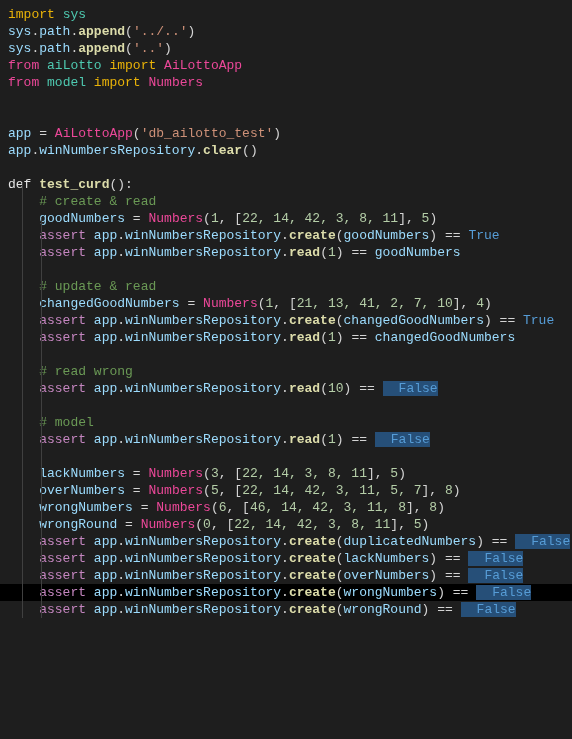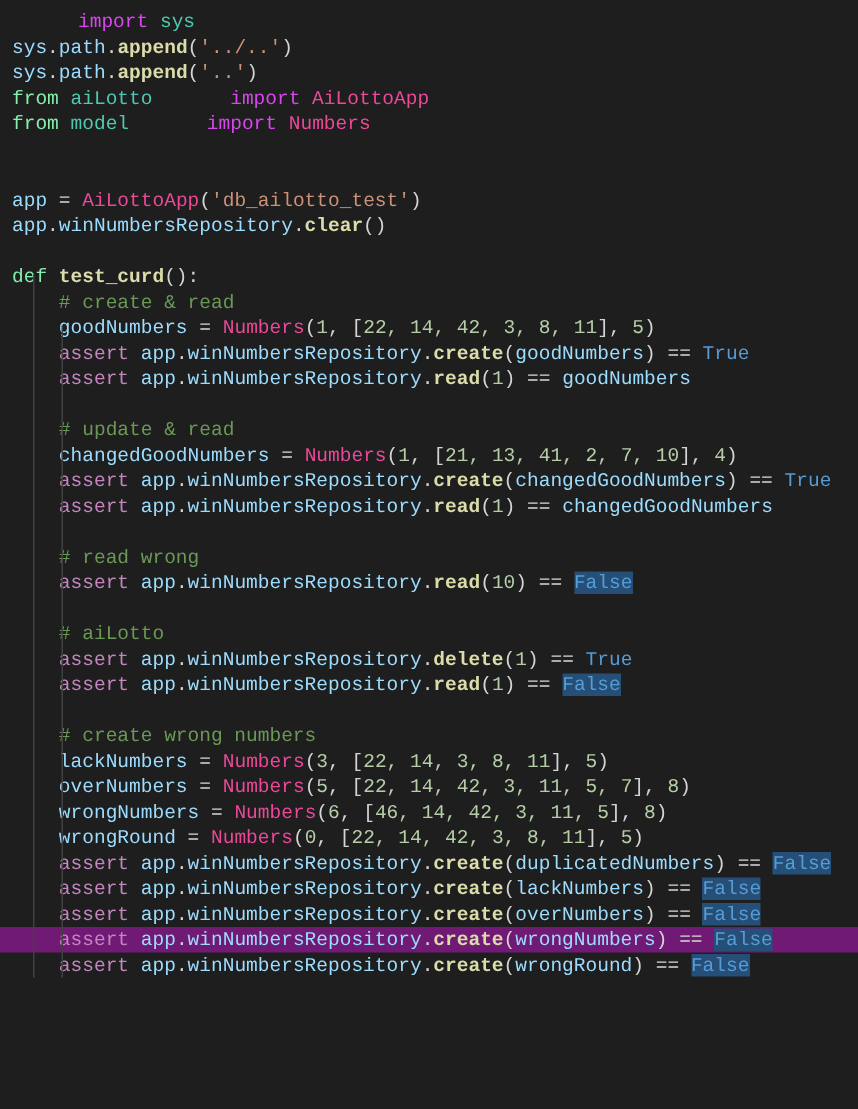--- a/index.html
+++ b/index.html
@@ -11,53 +11,53 @@
     color: #d4d4d4;
     width: 572px;
     height: 739px;
     overflow: hidden;
     padding-top: 6px;
   }
   .line {
     white-space: pre;
     padding-left: 8px;
   }
-  .line.highlight { background: #701a75; }
+  .line.highlight { background: #000000; }
   .guide {
     position: absolute;
     left: 22px;
     top: 177px;
     bottom: 0;
     width: 1px;
     background: #404040;
   }
   .guide2 {
     position: absolute;
     left: 41px;
     top: 211px;
     bottom: 0;
     width: 1px;
     background: #404040;
   }
   .container { position: relative; }
-  .kw-import { color: #d946ef; margin-left: 44px; }
-  .kw-from { color: #86efac; text-align: right; }
-  .kw-def { color: #86efac; }
+  .kw-import { color: #eab308; }
+  .kw-from { color: #ec4899; text-align: right; }
+  .kw-def { color: #e5e5e5; }
   .kw-assert { color: #c586c0; }
   .mod { color: #4ec9b0; }
   .cls { color: #ec4899; }
   .func { color: #dcdcaa; font-weight: bold; }
   .str { color: #ce9178; }
   .num { color: #b5cea8; }
   .const { color: #569cd6; font-family: Liberation Mono, monospace; }
   .comment { color: #6a9955; }
   .ident { color: #9cdcfe; }
   .punct { color: #d4d4d4; }
   .op { color: #d4d4d4; }
-  .sel { background: #264f78; }
+  .sel { background: #264f78; padding-left: 16px; }
 </style>
 </head>
 <body>
 
 <div class="container">
 <div class="guide"></div>
 <div class="guide2"></div>
 
 <div class="line"><span class="kw-import">import</span> <span class="mod">sys</span></div>
 <div class="line"><span class="ident">sys</span><span class="punct">.</span><span class="ident">path</span><span class="punct">.</span><span class="func">append</span><span class="punct">(</span><span class="str">'../..'</span><span class="punct">)</span></div>
@@ -76,27 +76,25 @@
 <div class="line">    <span class="kw-assert">assert</span> <span class="ident">app</span><span class="punct">.</span><span class="ident">winNumbersRepository</span><span class="punct">.</span><span class="func">read</span><span class="punct">(</span><span class="num">1</span><span class="punct">)</span> <span class="op">==</span> <span class="ident">goodNumbers</span></div>
 <div class="line">&nbsp;</div>
 <div class="line">    <span class="comment"># update &amp; read</span></div>
 <div class="line">    <span class="ident">changedGoodNumbers</span> <span class="op">=</span> <span class="cls">Numbers</span><span class="punct">(</span><span class="num">1</span><span class="punct">, [</span><span class="num">21, 13, 41, 2, 7, 10</span><span class="punct">], </span><span class="num">4</span><span class="punct">)</span></div>
 <div class="line">    <span class="kw-assert">assert</span> <span class="ident">app</span><span class="punct">.</span><span class="ident">winNumbersRepository</span><span class="punct">.</span><span class="func">create</span><span class="punct">(</span><span class="ident">changedGoodNumbers</span><span class="punct">)</span> <span class="op">==</span> <span class="const">True</span></div>
 <div class="line">    <span class="kw-assert">assert</span> <span class="ident">app</span><span class="punct">.</span><span class="ident">winNumbersRepository</span><span class="punct">.</span><span class="func">read</span><span class="punct">(</span><span class="num">1</span><span class="punct">)</span> <span class="op">==</span> <span class="ident">changedGoodNumbers</span></div>
 <div class="line">&nbsp;</div>
 <div class="line">    <span class="comment"># read wrong</span></div>
 <div class="line">    <span class="kw-assert">assert</span> <span class="ident">app</span><span class="punct">.</span><span class="ident">winNumbersRepository</span><span class="punct">.</span><span class="func">read</span><span class="punct">(</span><span class="num">10</span><span class="punct">)</span> <span class="op">==</span> <span class="const sel">False</span></div>
 <div class="line">&nbsp;</div>
-<div class="line">    <span class="comment"># aiLotto</span></div>
-<div class="line">    <span class="kw-assert">assert</span> <span class="ident">app</span><span class="punct">.</span><span class="ident">winNumbersRepository</span><span class="punct">.</span><span class="func">delete</span><span class="punct">(</span><span class="num">1</span><span class="punct">)</span> <span class="op">==</span> <span class="const">True</span></div>
+<div class="line">    <span class="comment"># model</span></div>
 <div class="line">    <span class="kw-assert">assert</span> <span class="ident">app</span><span class="punct">.</span><span class="ident">winNumbersRepository</span><span class="punct">.</span><span class="func">read</span><span class="punct">(</span><span class="num">1</span><span class="punct">)</span> <span class="op">==</span> <span class="const sel">False</span></div>
 <div class="line">&nbsp;</div>
-<div class="line">    <span class="comment"># create wrong numbers</span></div>
 <div class="line">    <span class="ident">lackNumbers</span> <span class="op">=</span> <span class="cls">Numbers</span><span class="punct">(</span><span class="num">3</span><span class="punct">, [</span><span class="num">22, 14, 3, 8, 11</span><span class="punct">], </span><span class="num">5</span><span class="punct">)</span></div>
 <div class="line">    <span class="ident">overNumbers</span> <span class="op">=</span> <span class="cls">Numbers</span><span class="punct">(</span><span class="num">5</span><span class="punct">, [</span><span class="num">22, 14, 42, 3, 11, 5, 7</span><span class="punct">], </span><span class="num">8</span><span class="punct">)</span></div>
-<div class="line">    <span class="ident">wrongNumbers</span> <span class="op">=</span> <span class="cls">Numbers</span><span class="punct">(</span><span class="num">6</span><span class="punct">, [</span><span class="num">46, 14, 42, 3, 11, 5</span><span class="punct">], </span><span class="num">8</span><span class="punct">)</span></div>
+<div class="line">    <span class="ident">wrongNumbers</span> <span class="op">=</span> <span class="cls">Numbers</span><span class="punct">(</span><span class="num">6</span><span class="punct">, [</span><span class="num">46, 14, 42, 3, 11, 8</span><span class="punct">], </span><span class="num">8</span><span class="punct">)</span></div>
 <div class="line">    <span class="ident">wrongRound</span> <span class="op">=</span> <span class="cls">Numbers</span><span class="punct">(</span><span class="num">0</span><span class="punct">, [</span><span class="num">22, 14, 42, 3, 8, 11</span><span class="punct">], </span><span class="num">5</span><span class="punct">)</span></div>
 <div class="line">    <span class="kw-assert">assert</span> <span class="ident">app</span><span class="punct">.</span><span class="ident">winNumbersRepository</span><span class="punct">.</span><span class="func">create</span><span class="punct">(</span><span class="ident">duplicatedNumbers</span><span class="punct">)</span> <span class="op">==</span> <span class="const sel">False</span></div>
 <div class="line">    <span class="kw-assert">assert</span> <span class="ident">app</span><span class="punct">.</span><span class="ident">winNumbersRepository</span><span class="punct">.</span><span class="func">create</span><span class="punct">(</span><span class="ident">lackNumbers</span><span class="punct">)</span> <span class="op">==</span> <span class="const sel">False</span></div>
 <div class="line">    <span class="kw-assert">assert</span> <span class="ident">app</span><span class="punct">.</span><span class="ident">winNumbersRepository</span><span class="punct">.</span><span class="func">create</span><span class="punct">(</span><span class="ident">overNumbers</span><span class="punct">)</span> <span class="op">==</span> <span class="const sel">False</span></div>
 <div class="line highlight">    <span class="kw-assert">assert</span> <span class="ident">app</span><span class="punct">.</span><span class="ident">winNumbersRepository</span><span class="punct">.</span><span class="func">create</span><span class="punct">(</span><span class="ident">wrongNumbers</span><span class="punct">)</span> <span class="op">==</span> <span class="const sel">False</span></div>
 <div class="line">    <span class="kw-assert">assert</span> <span class="ident">app</span><span class="punct">.</span><span class="ident">winNumbersRepository</span><span class="punct">.</span><span class="func">create</span><span class="punct">(</span><span class="ident">wrongRound</span><span class="punct">)</span> <span class="op">==</span> <span class="const sel">False</span></div>
 </div>
 
 </body></html>

